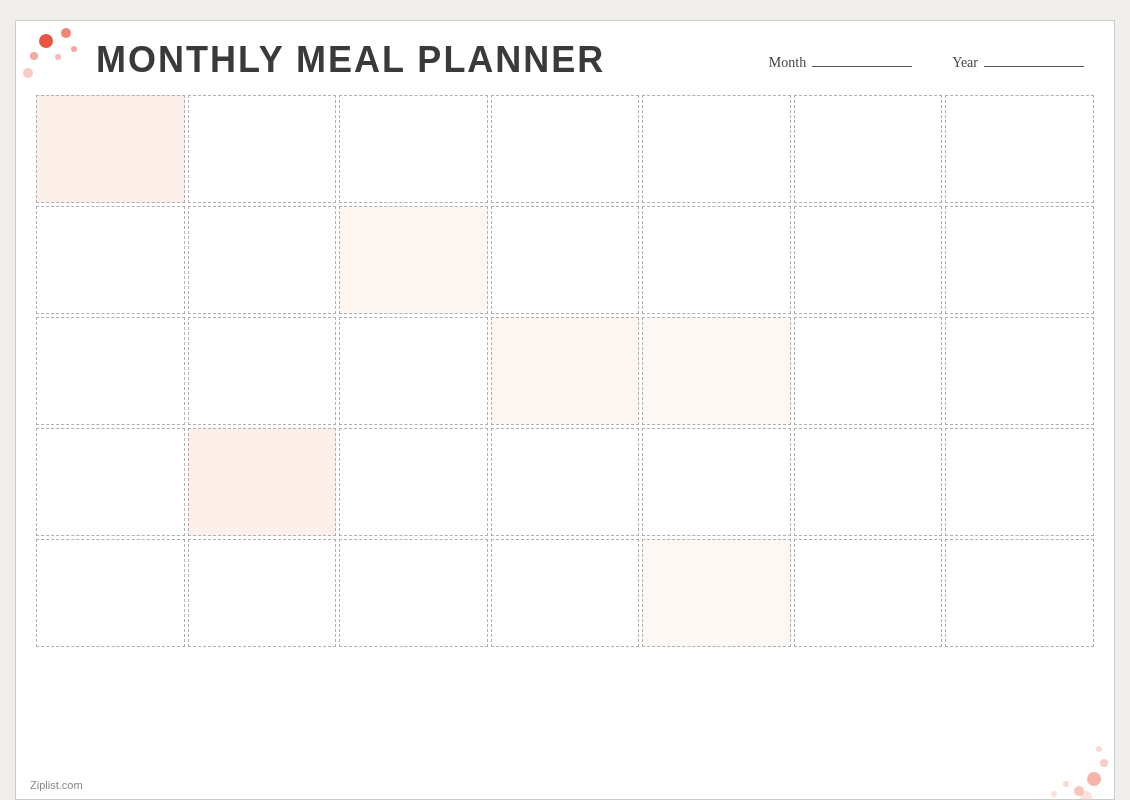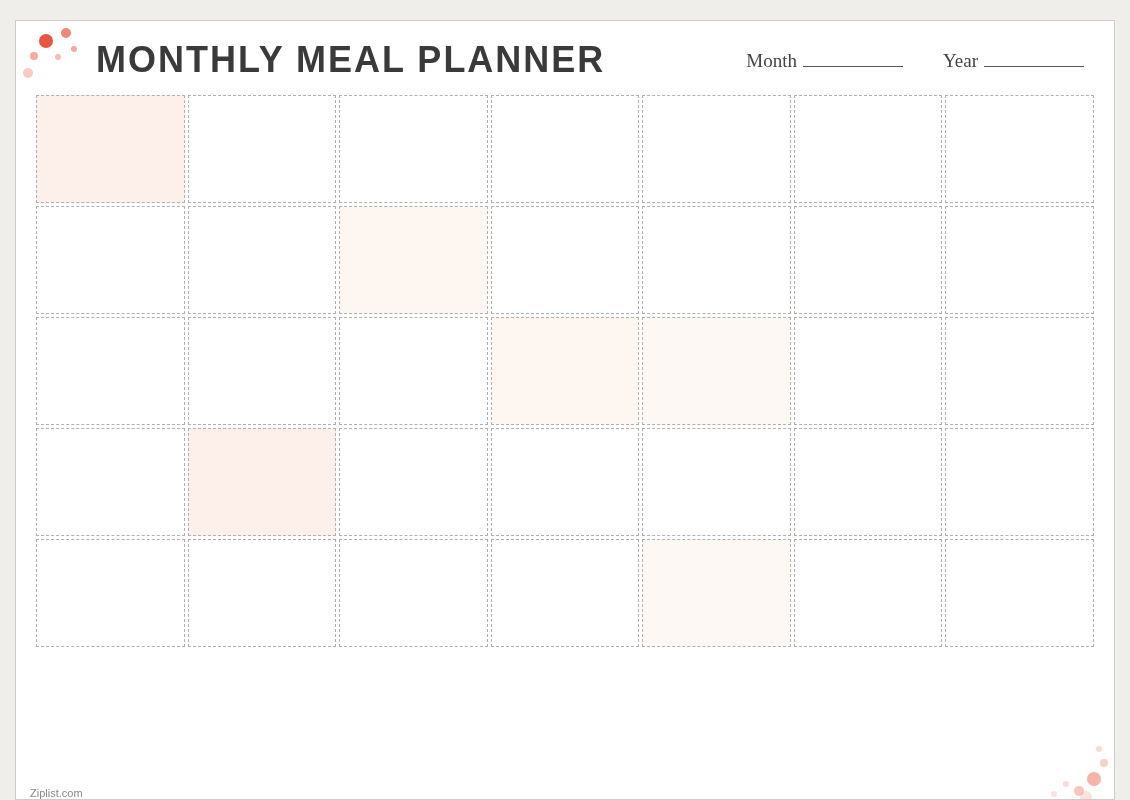--- a/index.html
+++ b/index.html
@@ -69,21 +69,21 @@
     .header-field {
       display: flex;
       align-items: baseline;
       gap: 6px;
       font-size: 17px;
       color: #444;
       font-family: 'Georgia', serif;
     }
 
     .header-field-label {
-      font-size: 19px;
+      font-size: 14px;
       color: #444;
     }
 
     .header-field-line {
       display: inline-block;
       width: 100px;
       border-bottom: 1.5px solid #555;
       height: 18px;
     }
 
@@ -128,21 +128,21 @@
       position: relative;
     }
 
     
     .tint-peach { background: #fdf0ea; }
     .tint-cream { background: #fef6f0; }
     .tint-light { background: #fdf8f4; }
 
     .footer-text {
       position: absolute;
-      bottom: 0;
+      bottom: 8px;
       left: 14px;
       font-size: 11px;
       color: #888;
       font-family: Arial, sans-serif;
     }
   </style>
 </head>
 <body>
 
 <div class="planner-wrapper">

